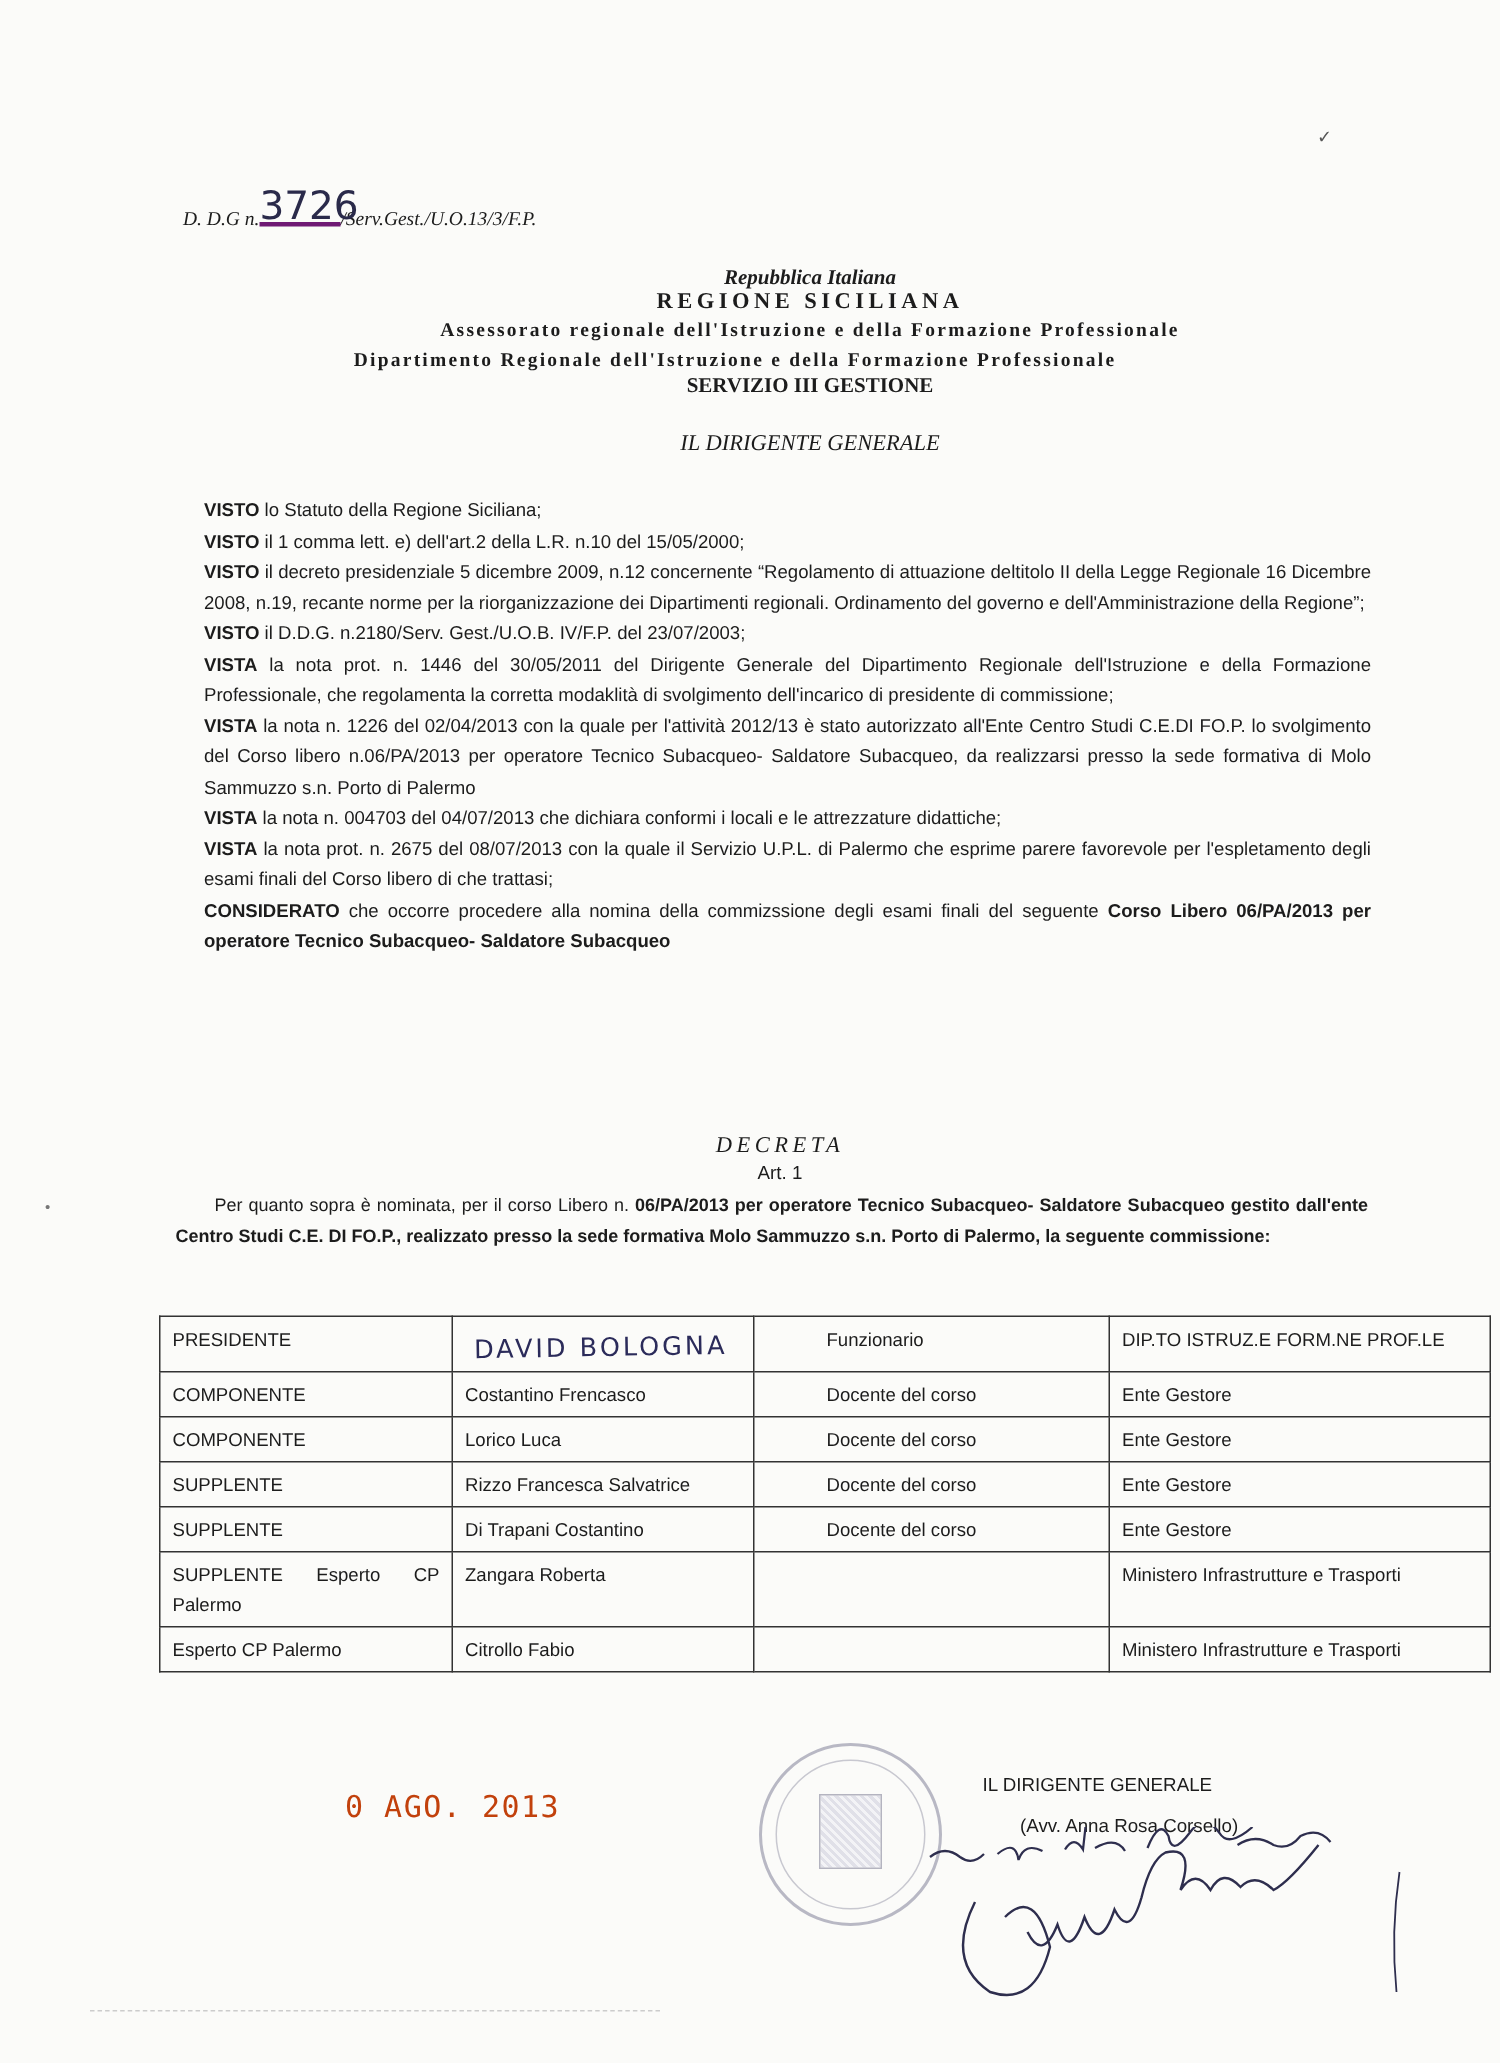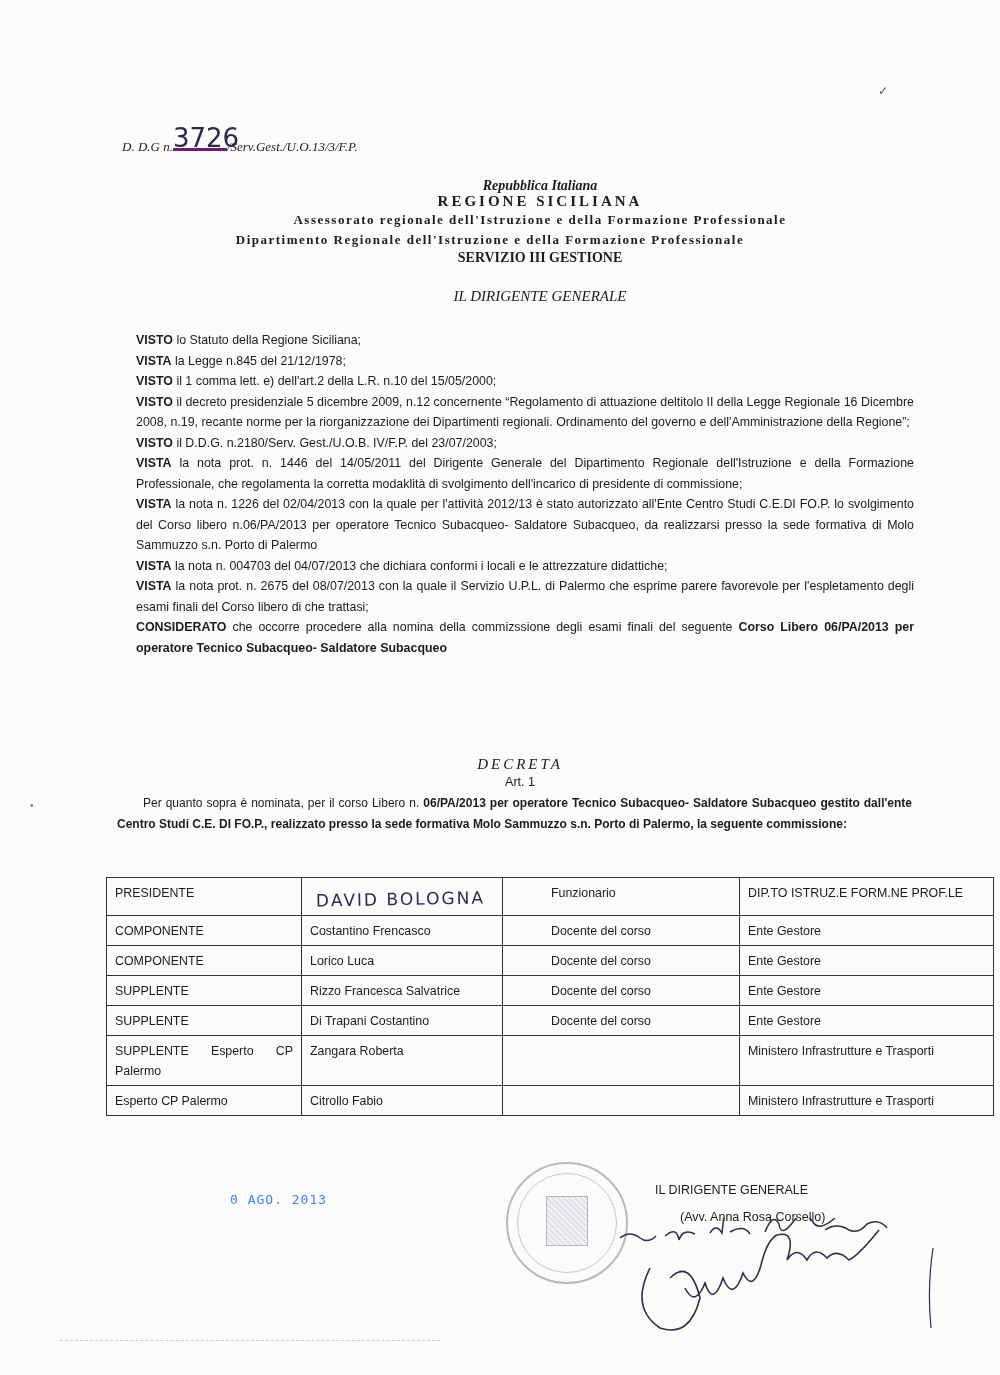--- a/index.html
+++ b/index.html
@@ -49,21 +49,21 @@
       border: 1.3px solid #333; vertical-align: top; padding: 5px 8px 4px 8px; line-height: 20px;
     }
     table.comm td.c1 { width: 178px; }
     table.comm td.c2 { width: 184px; }
     table.comm td.c3 { width: 180px; padding-left: 48px; }
     .hand {
       font-family: "DejaVu Sans", sans-serif; font-size: 17px; color: #2b2b5a;
       letter-spacing: 2px; display: inline-block; margin-left: 6px; margin-top: 6px; transform: rotate(-1deg);
     }
 
-    .datestamp { left: 230px; top: 1192px; font-family: "DejaVu Sans Mono", monospace; font-size: 13px; color: #3b82f6; letter-spacing: 1px; }
+    .datestamp { left: 230px; top: 1192px; font-family: "DejaVu Sans Mono", monospace; font-size: 20px; color: #c2410c; letter-spacing: 1px; }
     .seal { left: 506px; top: 1162px; width: 118px; height: 118px; border-radius: 50%; border: 2px solid #b8b8c4; }
     .seal::before { content: ""; position: absolute; left: 9px; top: 9px; right: 9px; bottom: 9px; border-radius: 50%; border: 1px solid #c8c8d0; }
     .seal-inner { position: absolute; left: 38px; top: 32px; width: 40px; height: 48px; border: 1.5px solid #b4b4c0; background: repeating-linear-gradient(45deg, #e0e0e8 0 2px, #f3f3f6 2px 4px); }
     .sign-title { left: 655px; top: 1183px; font-size: 12.5px; }
     .sign-name { left: 680px; top: 1210px; font-size: 12.5px; }
     .sign-hand { left: 615px; top: 1218px; width: 330px; height: 120px; }
     .corner-mark { left: 878px; top: 84px; font-size: 12px; color: #555; }
     .dot { left: 30px; top: 800px; font-size: 10px; color: #777; }
     .bottom-line { left: 60px; top: 1340px; width: 380px; border-top: 1px dashed #ccc; }
   </style>
@@ -79,25 +79,24 @@
 
 <div class="abs header h-rep">Repubblica Italiana</div>
 <div class="abs header h-reg">REGIONE SICILIANA</div>
 <div class="abs header h-ass">Assessorato regionale dell'Istruzione e della Formazione Professionale</div>
 <div class="abs header h-dip">Dipartimento Regionale dell'Istruzione e della Formazione Professionale</div>
 <div class="abs header h-serv">SERVIZIO III GESTIONE</div>
 <div class="abs header h-dir">IL DIRIGENTE GENERALE</div>
 
 <div class="abs body-text">
   <p><b>VISTO</b><span> lo Statuto della Regione Siciliana;</span></p>
-  <p><b>VISTA</b><span> la Legge n.845 del 21/12/1978;</span></p>
   <p><b>VISTO</b><span> il 1 comma lett. e) dell'art.2 della L.R. n.10 del 15/05/2000;</span></p>
   <p><b>VISTO</b><span> il decreto presidenziale 5 dicembre 2009, n.12 concernente “Regolamento di attuazione deltitolo II della Legge Regionale 16 Dicembre 2008, n.19, recante norme per la riorganizzazione dei Dipartimenti regionali. Ordinamento del governo e dell'Amministrazione della Regione”;</span></p>
   <p><b>VISTO</b><span> il D.D.G. n.2180/Serv. Gest./U.O.B. IV/F.P.  del 23/07/2003;</span></p>
-  <p><b>VISTA</b><span> la nota prot. n. 1446 del 14/05/2011 del Dirigente Generale del Dipartimento Regionale dell'Istruzione e della Formazione Professionale, che regolamenta la corretta modaklità di svolgimento dell'incarico di presidente di commissione;</span></p>
+  <p><b>VISTA</b><span> la nota prot. n. 1446 del 30/05/2011 del Dirigente Generale del Dipartimento Regionale dell'Istruzione e della Formazione Professionale, che regolamenta la corretta modaklità di svolgimento dell'incarico di presidente di commissione;</span></p>
   <p><b>VISTA</b><span>  la nota n. 1226  del 02/04/2013  con la quale per l'attività 2012/13 è stato autorizzato all'Ente Centro Studi C.E.DI FO.P. lo svolgimento del Corso libero n.06/PA/2013 per operatore Tecnico Subacqueo- Saldatore Subacqueo, da realizzarsi presso la sede formativa di Molo Sammuzzo s.n. Porto di Palermo</span></p>
   <p><b>VISTA</b><span> la  nota n. 004703  del  04/07/2013  che dichiara conformi i locali e le attrezzature didattiche;</span></p>
   <p><b>VISTA</b><span> la nota prot. n. 2675  del  08/07/2013    con la quale il Servizio U.P.L. di  Palermo che esprime parere favorevole per l'espletamento degli esami finali del Corso libero di che trattasi;</span></p>
   <p><b>CONSIDERATO</b><span> che occorre procedere alla nomina della commizssione degli esami finali del seguente </span><b>Corso Libero 06/PA/2013 per operatore Tecnico Subacqueo- Saldatore Subacqueo</b></p>
 </div>
 
 <div class="abs decreta">DECRETA</div>
 <div class="abs art">Art. 1</div>
 <div class="abs art-text">
   <span class="indent"></span><span>Per quanto sopra è nominata, per il corso Libero n. </span><b>06/PA/2013 per operatore Tecnico Subacqueo- Saldatore Subacqueo gestito dall'ente Centro Studi C.E. DI FO.P., realizzato presso la sede formativa Molo Sammuzzo s.n. Porto di Palermo, la seguente commissione:</b>

